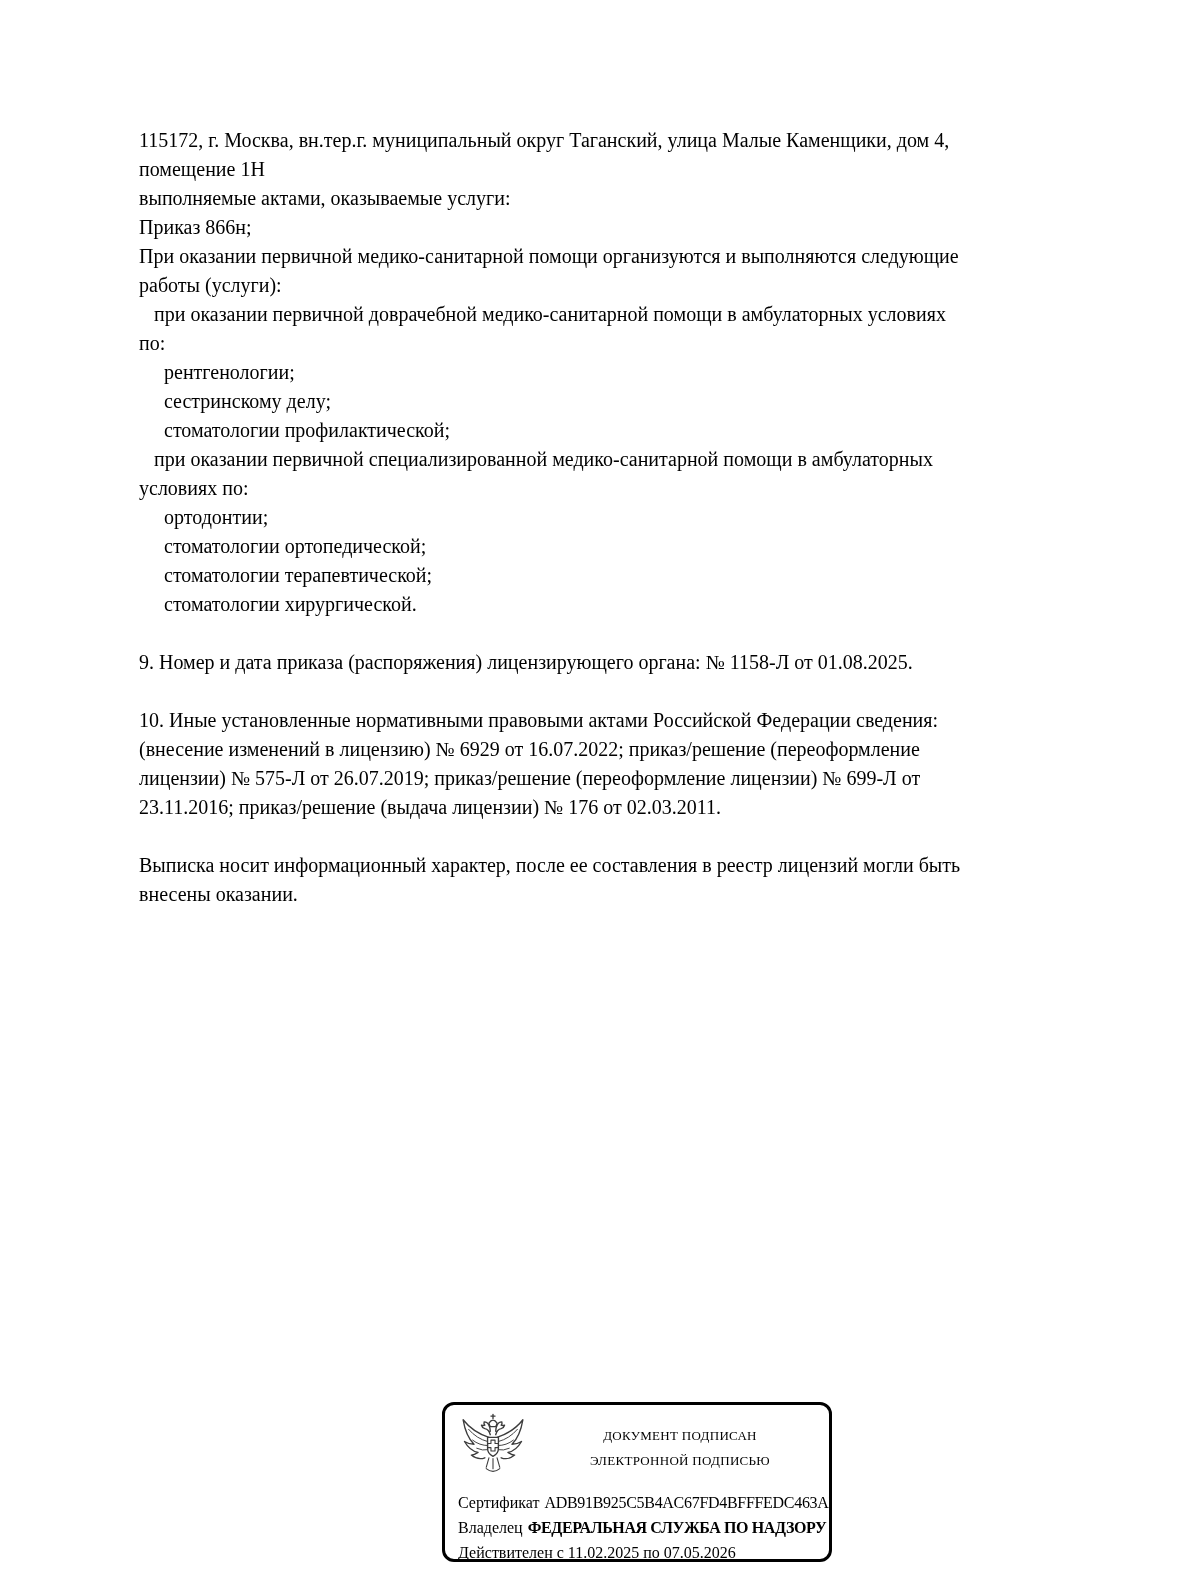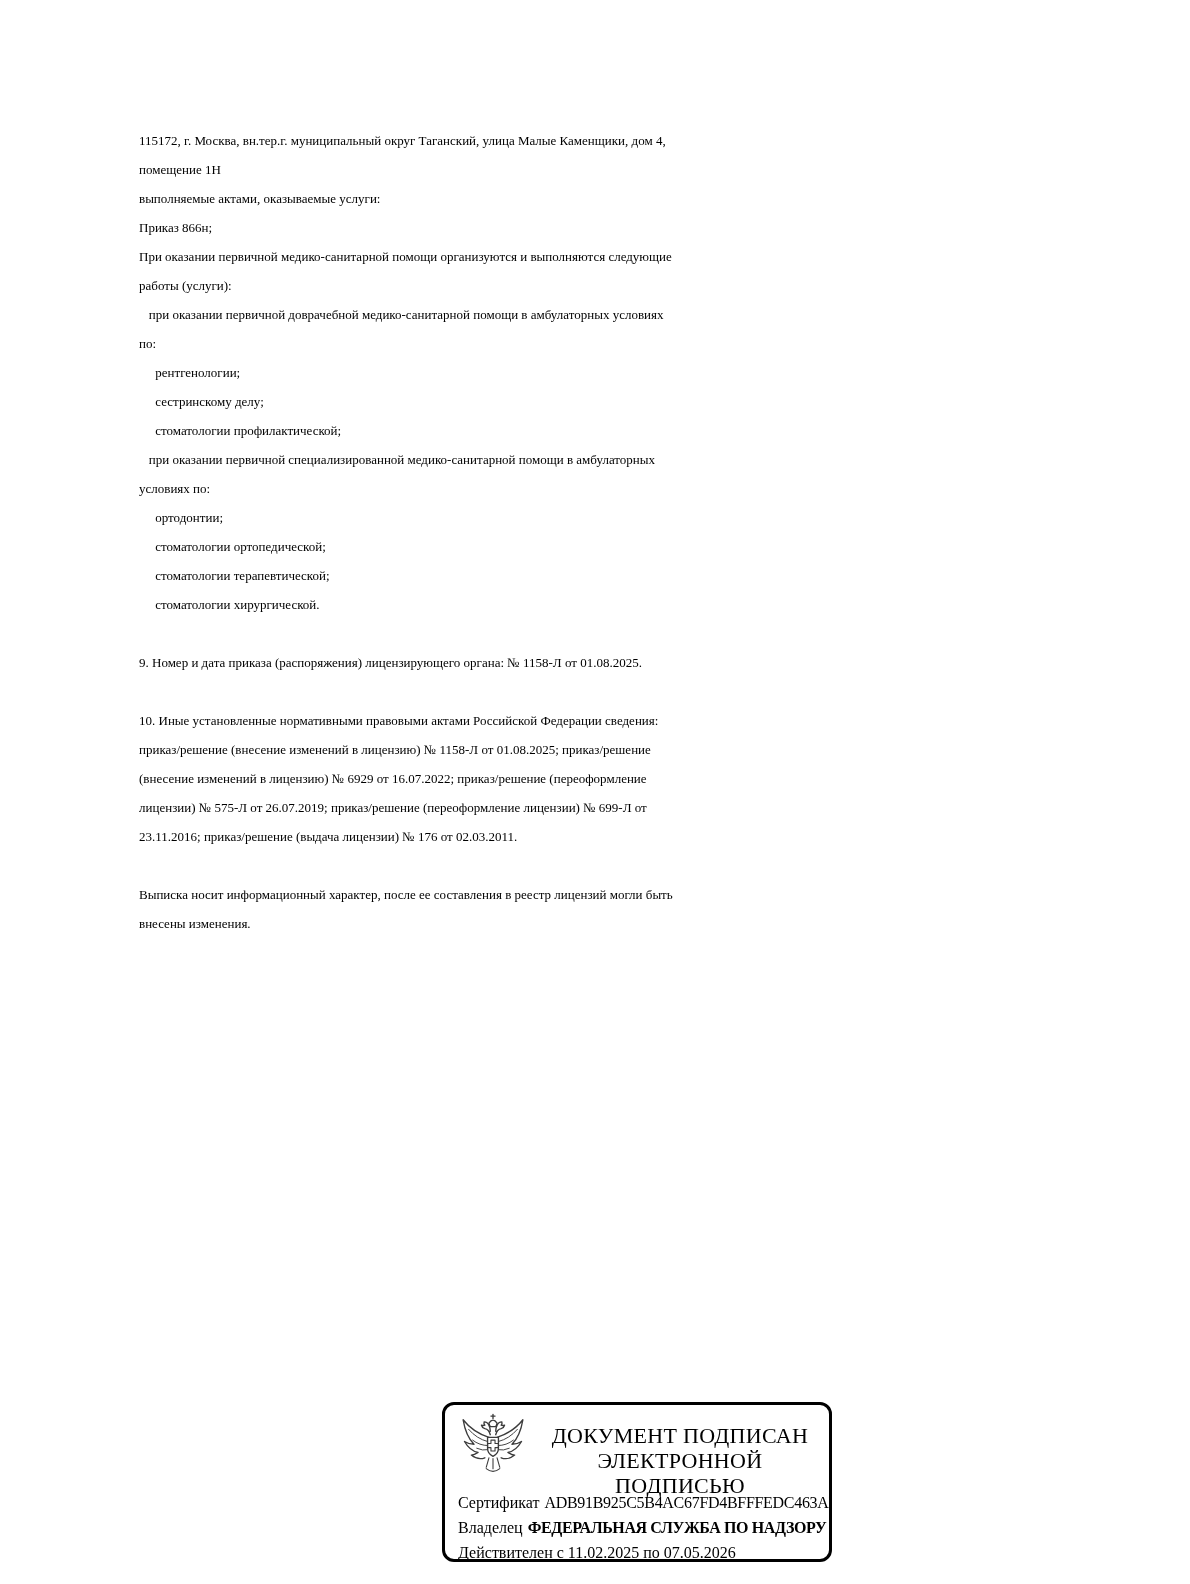--- a/index.html
+++ b/index.html
@@ -13,21 +13,21 @@
     position: relative;
     overflow: hidden;
     font-family: "Liberation Serif", "DejaVu Serif", serif;
     color: #000000;
   }
   .doc-body {
     position: absolute;
     left: 139px;
     top: 126px;
     width: 992px;
-    font-size: 13px;
+    font-size: 20px;
     line-height: 29px;
   }
   .doc-body .line {
     white-space: pre;
     min-height: 29px;
   }
   
   .stamp {
     position: absolute;
     left: 442px;
@@ -46,21 +46,21 @@
     top: 8px;
     width: 68px;
     height: 76px;
   }
   .stamp .stamp-title {
     position: absolute;
     left: 92px;
     right: 6px;
     top: 18px;
     text-align: center;
-    font-size: 22px;
+    font-size: 13px;
     line-height: 25px;
     letter-spacing: 0.3px;
   }
   .stamp .stamp-lines {
     position: absolute;
     left: 13px;
     right: 0;
     top: 85px;
     font-size: 16px;
     line-height: 25px;
@@ -92,27 +92,26 @@
     <div class="line">&nbsp;&nbsp;&nbsp;при оказании первичной специализированной медико-санитарной помощи в амбулаторных</div>
     <div class="line">условиях по:</div>
     <div class="line">&nbsp;&nbsp;&nbsp;&nbsp;&nbsp;ортодонтии;</div>
     <div class="line">&nbsp;&nbsp;&nbsp;&nbsp;&nbsp;стоматологии ортопедической;</div>
     <div class="line">&nbsp;&nbsp;&nbsp;&nbsp;&nbsp;стоматологии терапевтической;</div>
     <div class="line">&nbsp;&nbsp;&nbsp;&nbsp;&nbsp;стоматологии хирургической.</div>
     <div class="line"></div>
     <div class="line">9. Номер и дата приказа (распоряжения) лицензирующего органа: № 1158-Л от 01.08.2025.</div>
     <div class="line"></div>
     <div class="line">10. Иные установленные нормативными правовыми актами Российской Федерации сведения:</div>
-    <div class="line">приказ/решение (внесение изменений в лицензию) № 1158-Л от 01.08.2025; приказ/решение</div>
     <div class="line">(внесение изменений в лицензию) № 6929 от 16.07.2022; приказ/решение (переоформление</div>
     <div class="line">лицензии) № 575-Л от 26.07.2019; приказ/решение (переоформление лицензии) № 699-Л от</div>
     <div class="line">23.11.2016; приказ/решение (выдача лицензии) № 176 от 02.03.2011.</div>
     <div class="line"></div>
     <div class="line">Выписка носит информационный характер, после ее составления в реестр лицензий могли быть</div>
-    <div class="line">внесены изменения.</div>
+    <div class="line">внесены оказании.</div>
   </div>
 
 <div class="stamp">
   <span class="emblem">
     <svg viewBox="0 0 100 112" width="68" height="76">
       <g stroke="#3c3c3c" fill="none" stroke-width="2" stroke-linecap="round" stroke-linejoin="round">
         <path d="M50 2 v6 M47 4.5 h6"></path>
         <path d="M44 15 q6 -9 12 0 q-1 4 -2 5 h-8 q-1 -1 -2 -5 z"></path>
         <path d="M46 32 q-2 -8 -8 -9 q-4 -1 -5 -5 q3 1 5 0 q-2 -2 -1 -5 q5 0 7 5 q2 4 2 9"></path>
         <path d="M54 32 q2 -8 8 -9 q4 -1 5 -5 q-3 1 -5 0 q2 -2 1 -5 q-5 0 -7 5 q-2 4 -2 9"></path>

